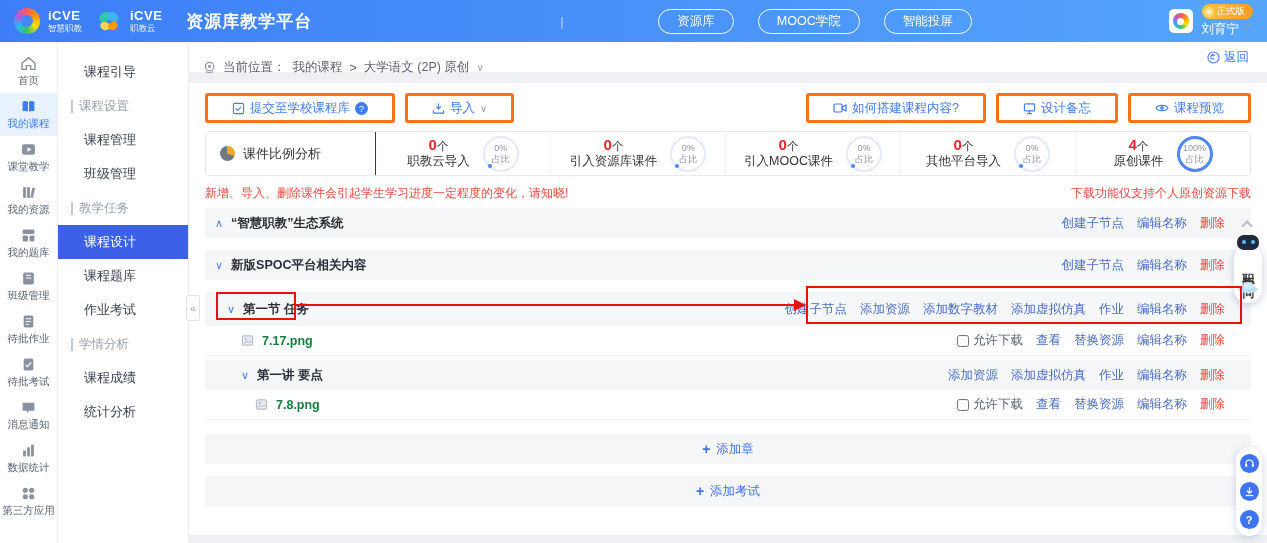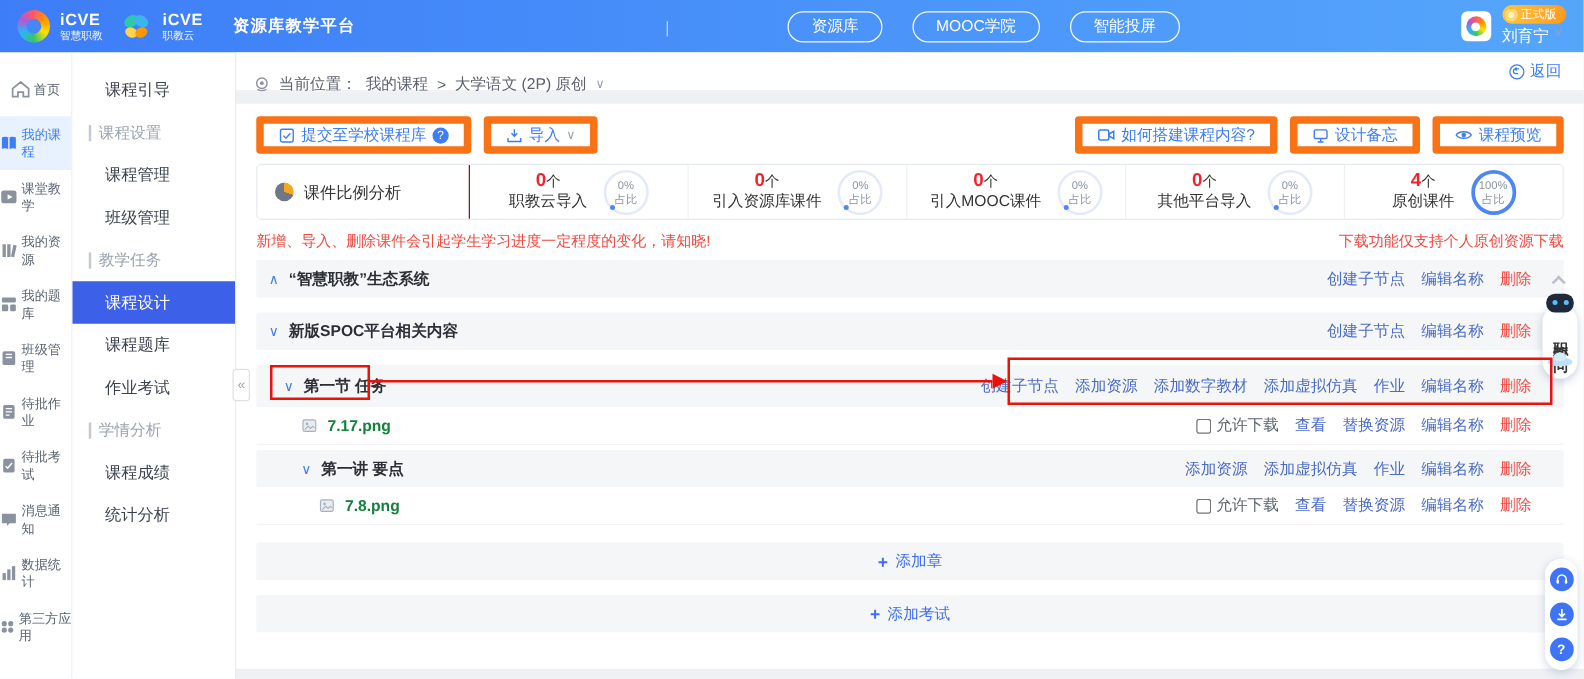--- a/index.html
+++ b/index.html
@@ -7,57 +7,57 @@
   body { font-family:"Liberation Sans","DejaVu Sans",sans-serif; background:#eef0f4; position:relative; font-size:13px; color:#333; }
 
   
   header { height:42px; background:linear-gradient(90deg,#3d7df8,#55a6fb); display:flex; align-items:center; padding:0 14px; color:#fff; }
   .h-left { display:flex; align-items:center; gap:8px; }
   .swirl { width:26px; height:26px; border-radius:50%; background:conic-gradient(#ff5a5f,#ff9800,#ffe000,#35c46a,#29b6f6,#b059d8,#ff5a5f); position:relative; }
   .swirl::after { content:''; position:absolute; inset:7px; border-radius:50%; background:#4587f8; }
   .swirl.mini { width:16px; height:16px; } .swirl.mini::after { inset:4.5px; background:#fff; }
   .brand { display:flex; flex-direction:column; line-height:1; margin-right:6px; }
   .brand b { font-size:13px; letter-spacing:.5px; } .brand i { font-style:normal; font-size:8.5px; margin-top:2px; opacity:.95; }
-  .platform { font-size:13px; font-weight:bold; margin-left:10px; letter-spacing:1px; }
+  .platform { font-size:17px; font-weight:bold; margin-left:10px; letter-spacing:1px; }
   .h-spaces { display:flex; align-items:center; gap:14px; margin-left:205px; font-size:13px;flex-direction:column; }
   .space { display:flex; align-items:center; gap:5px; padding:4px 10px; border-radius:3px; cursor:pointer; white-space:nowrap; }
   .space.active { background:#fff; color:#3d7df8; }
   .h-divider { opacity:.6; }
   .h-pills { display:flex; gap:24px; margin-left:52px;align-items:flex-end; }
   .pill { border:1px solid rgba(255,255,255,.95); border-radius:14px; padding:3px 18px; font-size:12.5px; white-space:nowrap; cursor:pointer; }
   .h-user { margin-left:auto; display:flex; align-items:center; gap:9px; }
   .app-chip { width:24px; height:24px; background:#fff; border-radius:5px; display:flex; align-items:center; justify-content:center; }
   .user-col { display:flex; flex-direction:column; align-items:flex-start; gap:2px; }
   .badge { display:inline-flex; align-items:center; gap:3px; background:linear-gradient(90deg,#ffc53d,#ff9a1f); border-radius:9px; font-size:9.5px; padding:1px 8px 1px 2px; }
   .medal { width:10px; height:10px; border-radius:50%; background:radial-gradient(#fff2c9 30%,#ffca3d 70%); border:1px solid #ffe08a; }
   .uname { font-size:12.5px; display:flex; gap:4px; align-items:flex-start; }
 
   
   .main-row { display:flex; height:501px; }
   .icon-rail { width:58px; background:#fff; border-right:1px solid #eef0f3; padding-top:8px; flex:none; }
-  .rail-item { height:43px; display:flex; flex-direction:row; align-items:center; justify-content:center; gap:3px; font-size:10.5px; color:#5a6472; cursor:pointer; }
+  .rail-item { height:43px; display:flex; flex-direction:column; align-items:center; justify-content:center; gap:3px; font-size:10.5px; color:#5a6472; cursor:pointer; }
   .rail-item svg { display:block; }
   .rail-item.active { background:#e8f1fe; color:#3d7df8; }
   .menu { width:131px; background:#fff; border-right:1px solid #e8ebf0; padding-top:13px; flex:none; font-size:13px; }
   .m-link { height:34px; line-height:34px; padding-left:26px; color:#3c4350; cursor:pointer; white-space:nowrap; }
   .m-link.active { background:#3c60e8; color:#fff; }
   .m-sec { height:34px; line-height:34px; padding-left:13px; color:#9aa3af; font-size:12.5px; display:flex; align-items:center; gap:6px; }
   .m-sec::before { content:''; width:2px; height:13px; background:#c3c9d4; display:inline-block; }
 
   .content { flex:1; display:flex; flex-direction:column; background:#eef0f4; min-width:0; }
   .crumb-bar { height:31px; background:#fff; border-bottom:1px solid #f0f1f4; display:flex; align-items:center; justify-content:space-between; padding:0 18px 0 14px; font-size:12.5px; color:#5b6270; }
   .crumb-left { display:flex; align-items:center; gap:7px;margin-top:21px; }
   .crumb-caret { color:#98a0ad; font-size:10px; }
   .back-link { color:#3d7df8; display:flex; align-items:center; gap:4px; cursor:pointer; }
   .card { background:#fff; margin-top:10px; flex:1; padding:10px 16px 0 16px; margin-bottom:8px; }
 
   
   .toolbar { display:flex; justify-content:space-between; }
   .tb-group { display:flex; gap:10px; }
-  .btn { border:6px solid #f97316; color:#3d7df8; background:#fff; border-radius:3px; height:30px; padding:0 12px; font-size:12.5px; display:inline-flex; align-items:center; gap:5px; cursor:pointer; white-space:nowrap; }
+  .btn { border:3px solid #f97316; color:#3d7df8; background:#fff; border-radius:3px; height:30px; padding:0 24px; font-size:12.5px; display:inline-flex; align-items:center; gap:5px; cursor:pointer; white-space:nowrap; }
   .qmark { width:13px; height:13px; border-radius:50%; background:#3d7df8; color:#fff; font-size:9.5px; display:inline-flex; align-items:center; justify-content:center; }
 
   
   .stats { margin-top:8px; border:1px solid #e6ebf3; border-radius:4px; height:45px; display:flex; align-items:stretch; }
   .legend-cell { width:170px; display:flex; align-items:center; gap:8px; padding-left:14px; border-right:1px solid #7f1d1d; font-size:13px; color:#333; flex:none; }
   .pie { width:15px; height:15px; border-radius:50%; background:conic-gradient(#f5a623 0 110deg,#707885 110deg 360deg); }
   .stat-cell { flex:1; display:flex; align-items:center; justify-content:center; gap:13px; }
   .stat-cell.sep { border-left:1px solid #eef1f6; }
   .stat-txt { text-align:center; }
   .count { font-size:15px; font-weight:bold; color:#f5222d; line-height:1.1; }

